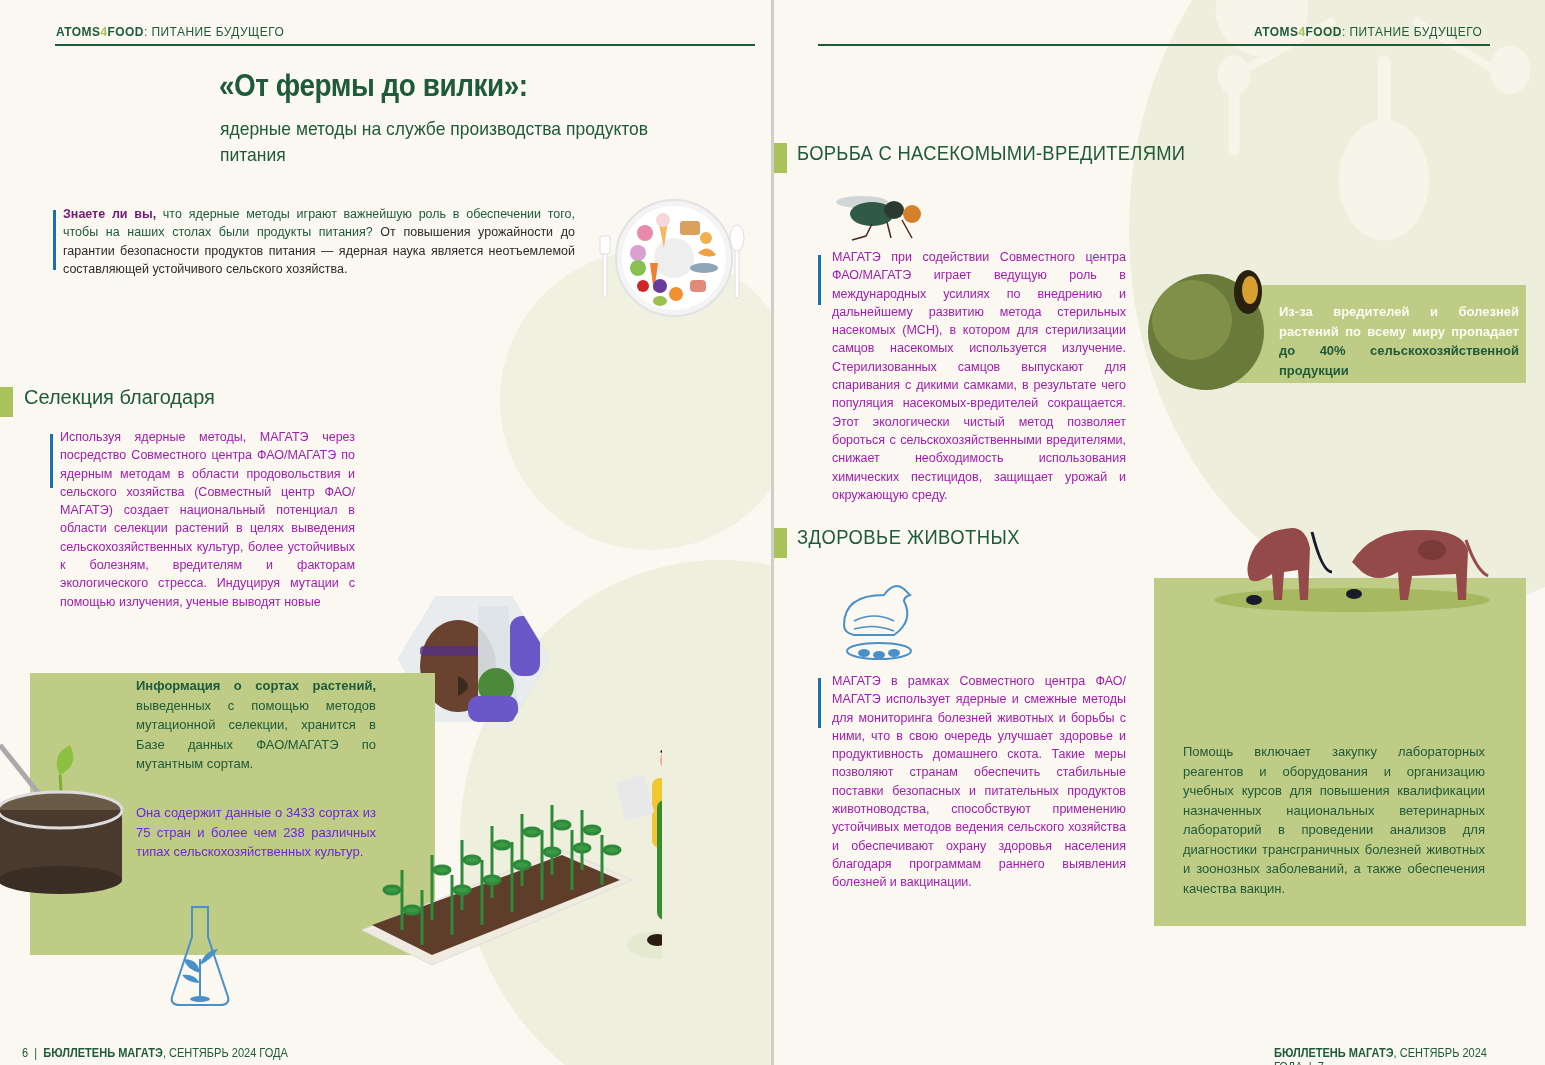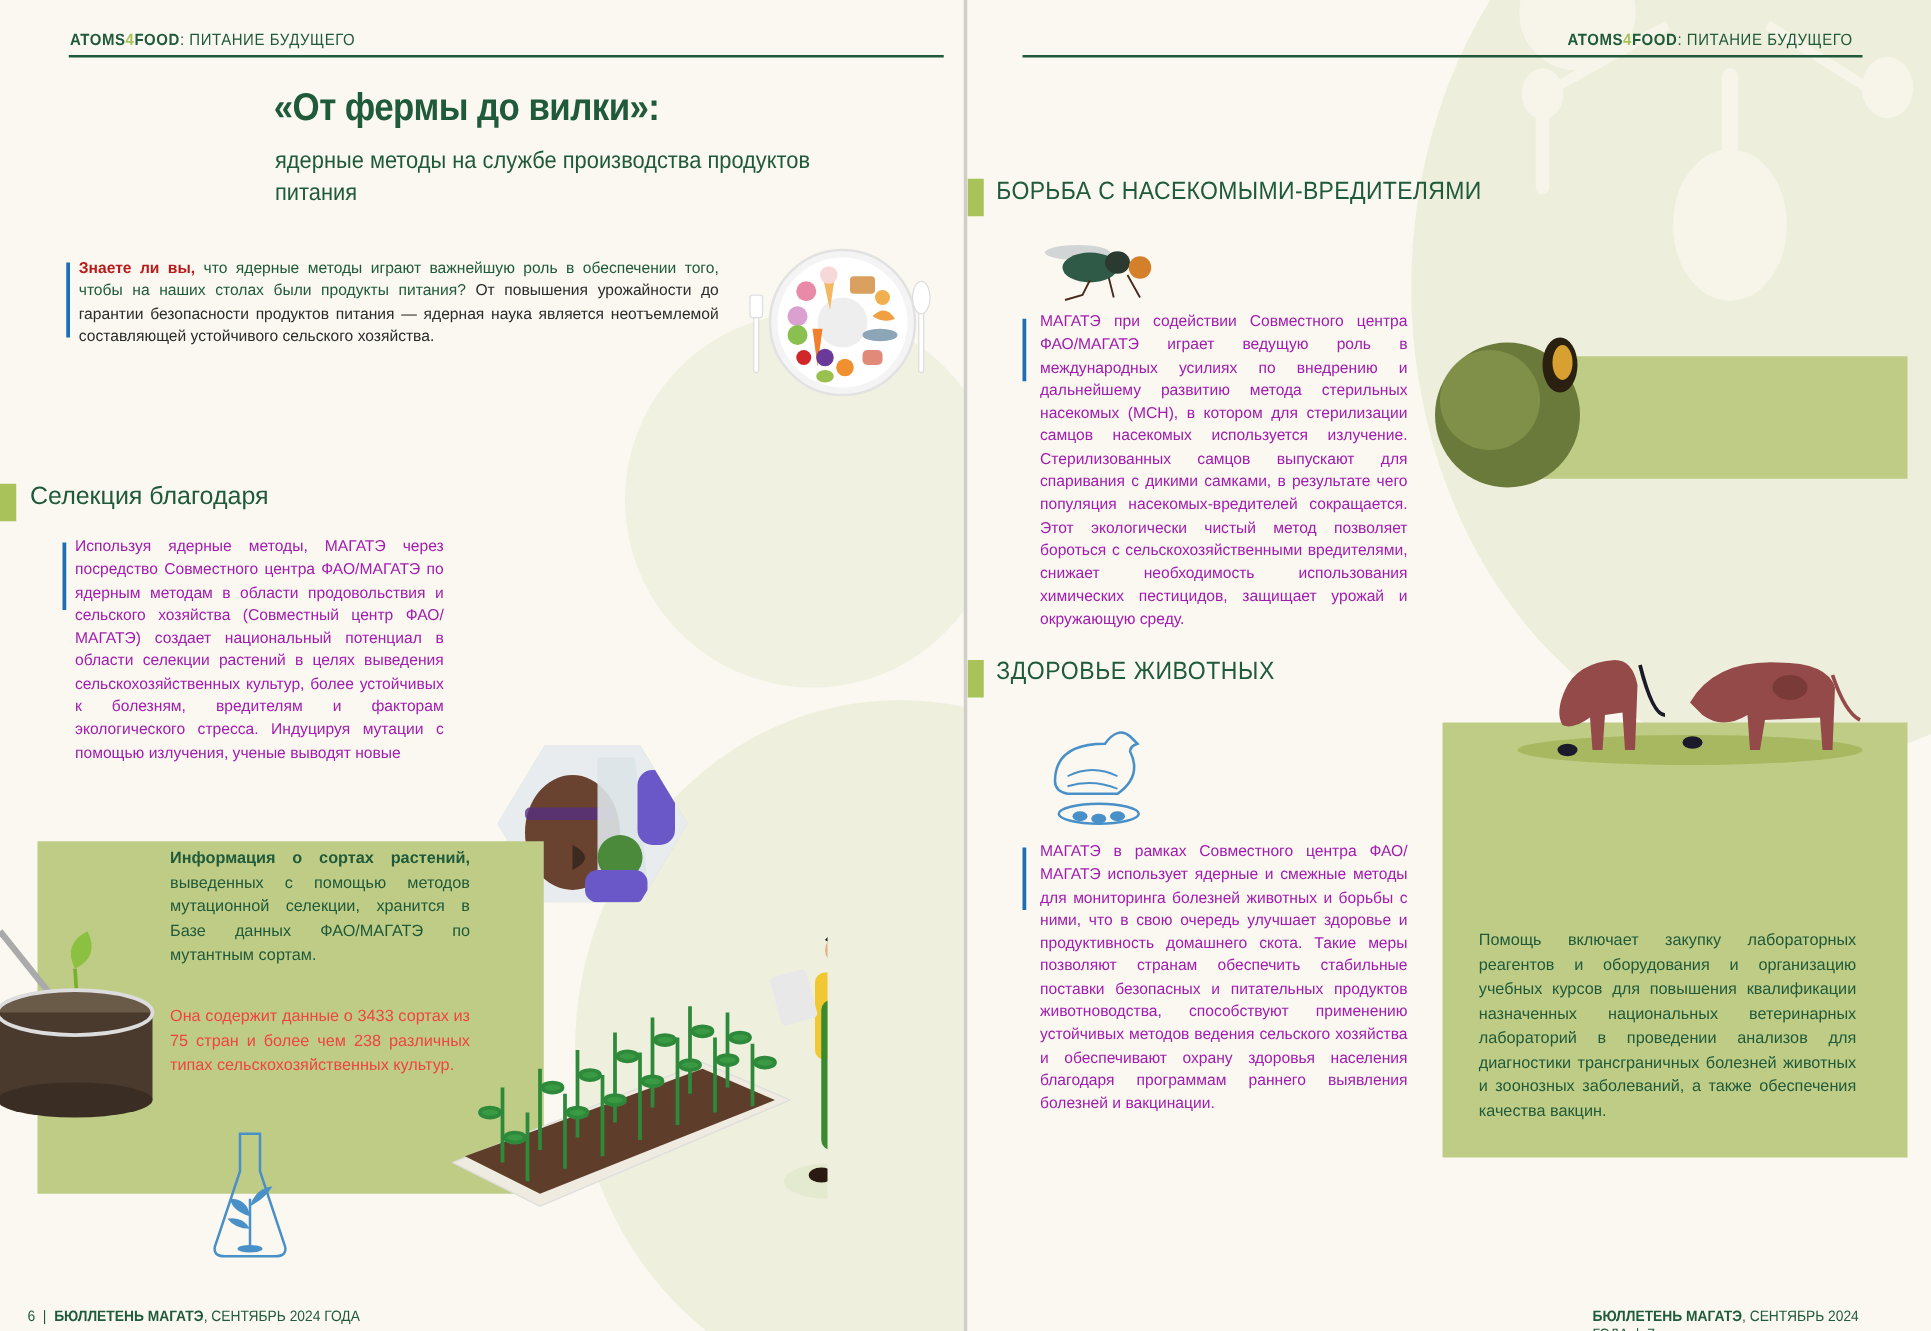--- a/index.html
+++ b/index.html
@@ -18,28 +18,28 @@
   .running-head .four { color: #a9c25a; font-weight: 700; }
   .rule { position: absolute; top: 44px; height: 1.5px; background: #1f5a3a; }
 
   .title { position: absolute; left: 219px; top: 68px; font-size: 31px; font-weight: 700; color: #1f5a3a; letter-spacing: -0.5px; transform: scaleX(0.9); transform-origin: left top; }
   .subtitle { position: absolute; left: 220px; top: 116px; width: 470px; font-size: 19px; line-height: 26px; color: #1f5a3a; transform: scaleX(0.92); transform-origin: left top; }
 
   .blue-bar { position: absolute; width: 3px; background: #1b6fb5; }
 
   .p { position: absolute; font-size: 12.5px; line-height: 18.3px; text-align: justify; color: #a21caf; }
   .p.green { color: #1f5a3a; }
-  .p b { color: #b91c1c; }
+  .p b { color: #701a75; }
 
   .sec-head { position: absolute; font-size: 20px; color: #1f5a3a; }
   .sec-mark { position: absolute; width: 13px; height: 30px; background: #a9c25a; }
 
   .green-box { position: absolute; background: #bfcc86; }
   .box-text { position: absolute; font-size: 13px; line-height: 19.5px; text-align: justify; color: #1f5a3a; transform-origin: left top; }
-  .box-text.white { color: #ef4444; }
+  .box-text.white { color: #6d28d9; }
   .box-text b { font-weight: 700; color: #1f5a3a; }
   .box-text .w { color: #fbfbf3; }
 
   .footer { position: absolute; top: 1046px; font-size: 12px; color: #1f5a3a; transform: scaleX(0.92); }
   .footer b { font-weight: 700; }
 
   .illus { position: absolute; }
 </style>
 </head>
 <body>
@@ -219,20 +219,23 @@
   <div class="blue-bar" style="left:44px; top:255px; height:50px;"></div>
   <div class="p" style="left:58px; top:248px; width:294px;">МАГАТЭ при содействии Совместного центра ФАО/МАГАТЭ играет ведущую роль в международных усилиях по внедрению и дальнейшему развитию метода стерильных насекомых (МСН), в котором для стерилизации самцов насекомых используется излучение. Стерилизованных самцов выпускают для спаривания с дикими самками, в результате чего популяция насекомых-вредителей сокращается. Этот экологически чистый метод позволяет бороться с сельскохозяйственными вредителями, снижает необходимость использования химических пестицидов, защищает урожай и окружающую среду.</div>
 
   <div class="green-box" style="left:436px; top:285px; width:316px; height:98px;"></div>
   <svg class="illus" style="left:366px; top:262px;" width="135" height="130" viewBox="0 0 135 130">
     <circle cx="66" cy="70" r="58" fill="#6a7a3a"></circle>
     <circle cx="52" cy="58" r="40" fill="#8a9a50" opacity="0.7"></circle>
     <ellipse cx="108" cy="30" rx="14" ry="22" fill="#2a2010"></ellipse>
     <ellipse cx="110" cy="28" rx="8" ry="14" fill="#d8a030"></ellipse>
   </svg>
+  <div class="box-text" style="left:505px; top:302px; width:240px; font-weight:700;">
+    <span class="w">Из-за вредителей и болезней растений по всему миру пропадает </span><b>до 40% сельскохозяйственной продукции</b>
+  </div>
 
   <div class="sec-mark" style="left:0; top:528px;"></div>
   <div class="sec-head" style="left:23px; top:526px; letter-spacing:0.5px; transform:scaleX(0.92); transform-origin:left top;">ЗДОРОВЬЕ ЖИВОТНЫХ</div>
 
   <svg class="illus" style="left:60px; top:575px;" width="90" height="90" viewBox="0 0 90 90">
     <path d="M10 50 q0 -30 40 -30 q10 -14 20 -6 l6 6 q-6 2 -6 6 q10 20 -10 34 h-40 q-10 -2 -10 -10z" fill="none" stroke="#4a90c8" stroke-width="2"></path>
     <path d="M20 46 q20 -10 40 0 M20 54 q20 -6 40 2" stroke="#4a90c8" stroke-width="1.5" fill="none"></path>
     <ellipse cx="45" cy="76" rx="32" ry="8" fill="none" stroke="#4a90c8" stroke-width="2"></ellipse>
     <ellipse cx="30" cy="78" rx="6" ry="4" fill="#4a90c8"></ellipse>
       <ellipse cx="45" cy="80" rx="6" ry="4" fill="#4a90c8"></ellipse>

